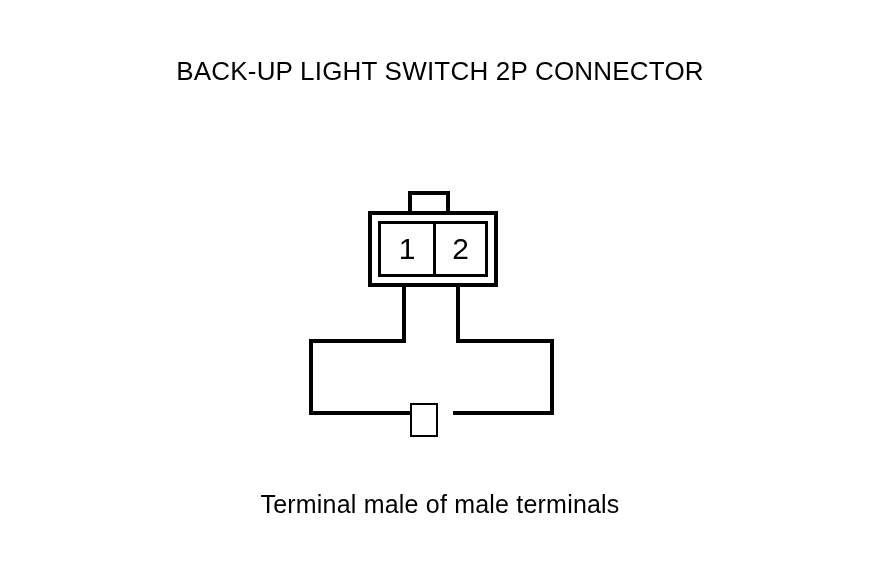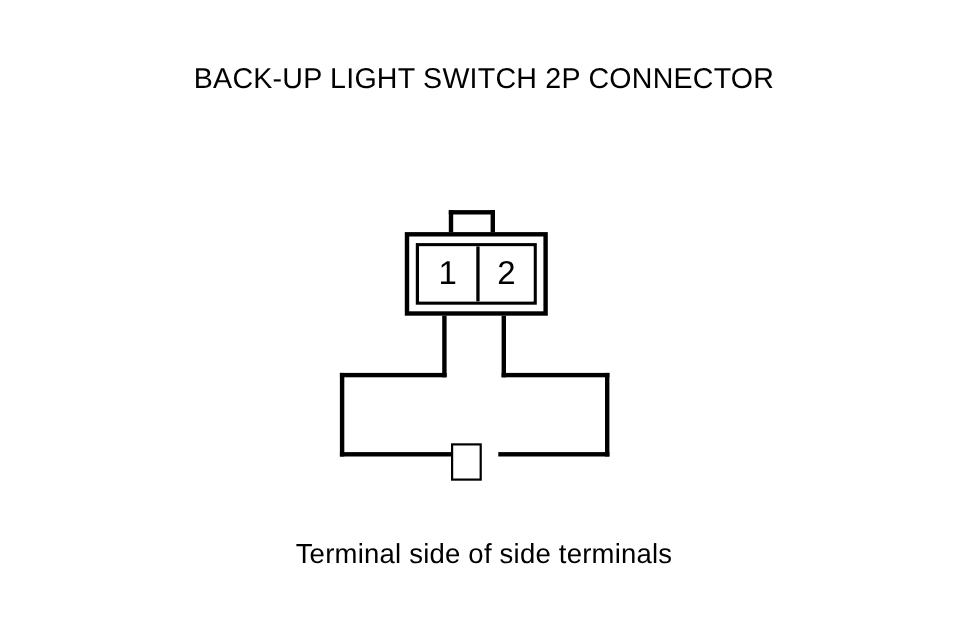--- a/index.html
+++ b/index.html
@@ -212,15 +212,15 @@
     <div class="lead side-left"></div>
     <div class="lead side-right"></div>
 
     <div class="lead bottom-left"></div>
     <div class="lead bottom-right"></div>
 
     <div class="latch-box"></div>
 
   </div>
 
-  <div class="caption">Terminal side of side terminals</div>
+  <div class="caption">Terminal male of male terminals</div>
 
 </div>
 
 </body></html>

